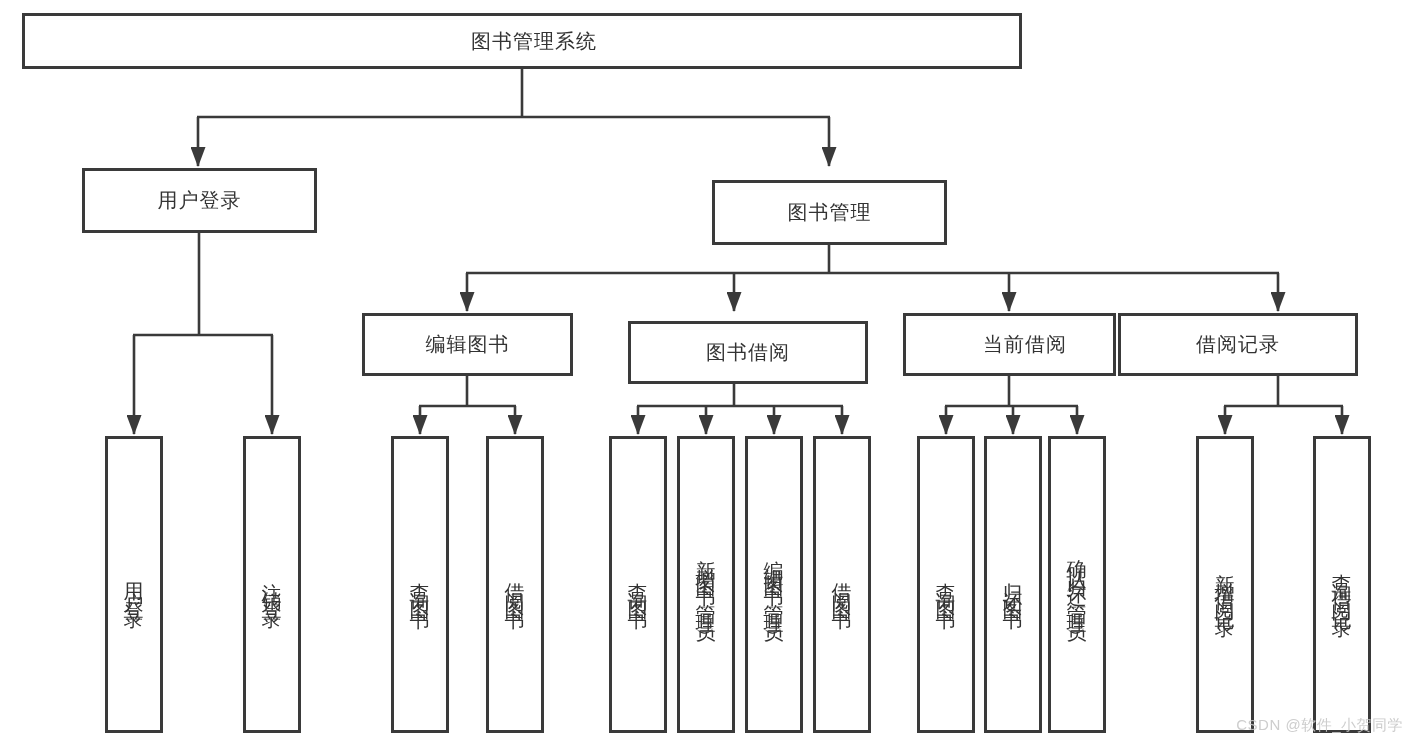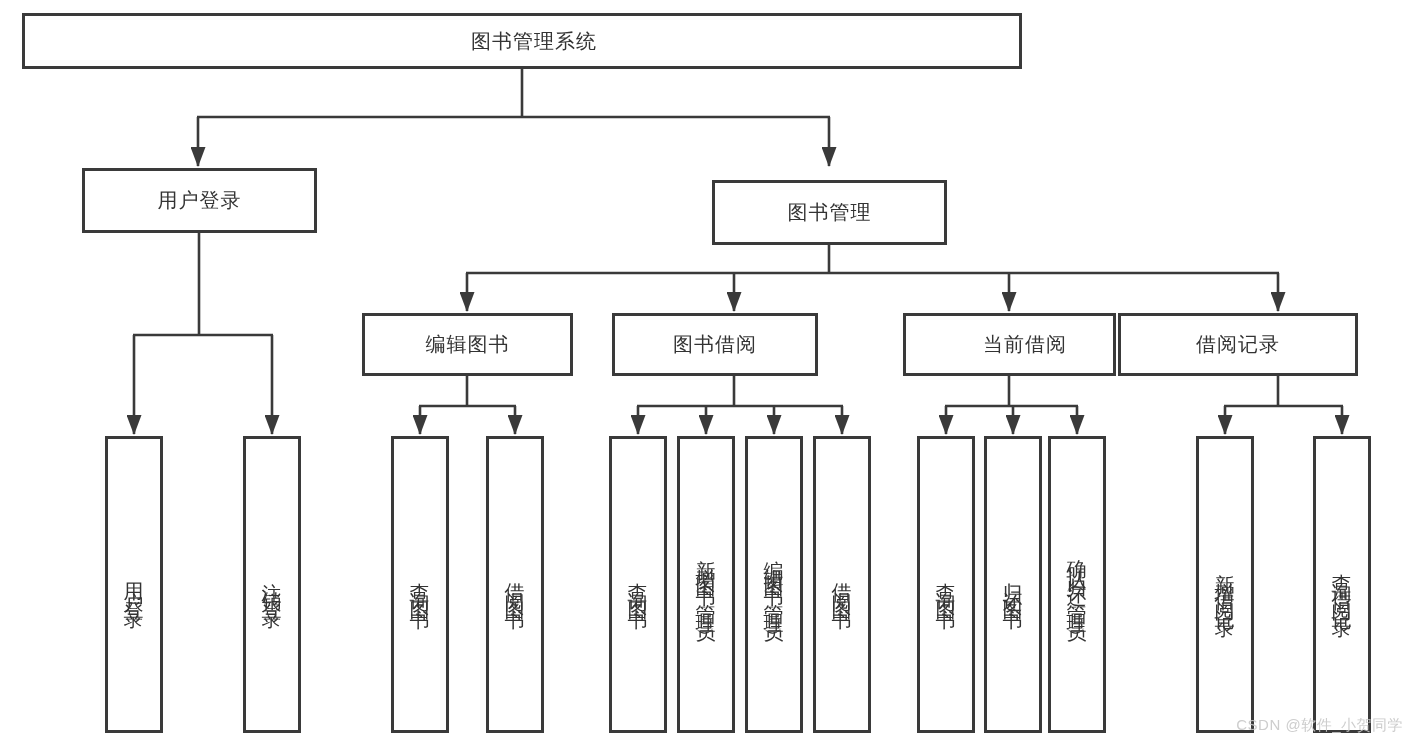--- a/index.html
+++ b/index.html
@@ -42,21 +42,21 @@
     font-size: 20px;
     font-weight: 500;
     color: var(--text);
     letter-spacing: 1px;
   }
   .node-root  { left: 22px;  top: 13px;  width: 1000px; height: 56px; padding-left: 24px; }
   .node-l2a   { left: 82px;  top: 168px; width: 235px;  height: 65px; }
   .node-l2b   { left: 712px; top: 180px; width: 235px;  height: 65px; }
   .node-l3 { top: 313px; height: 63px; }
   .node-l3a { left: 362px;  width: 211px; }
-  .node-l3b { left: 612px;  width: 206px; }
+  .node-l3b { left: 628px;  width: 240px; margin-top: 8px; }
   .node-l3c { left: 903px;  width: 213px; padding-left: 31px; }
   .node-l3d { left: 1118px; width: 240px; }
 
   .leaf {
     position: absolute;
     top: 436px;
     width: 58px;
     height: 297px;
     border: 3px solid var(--line);
     background: var(--background);

